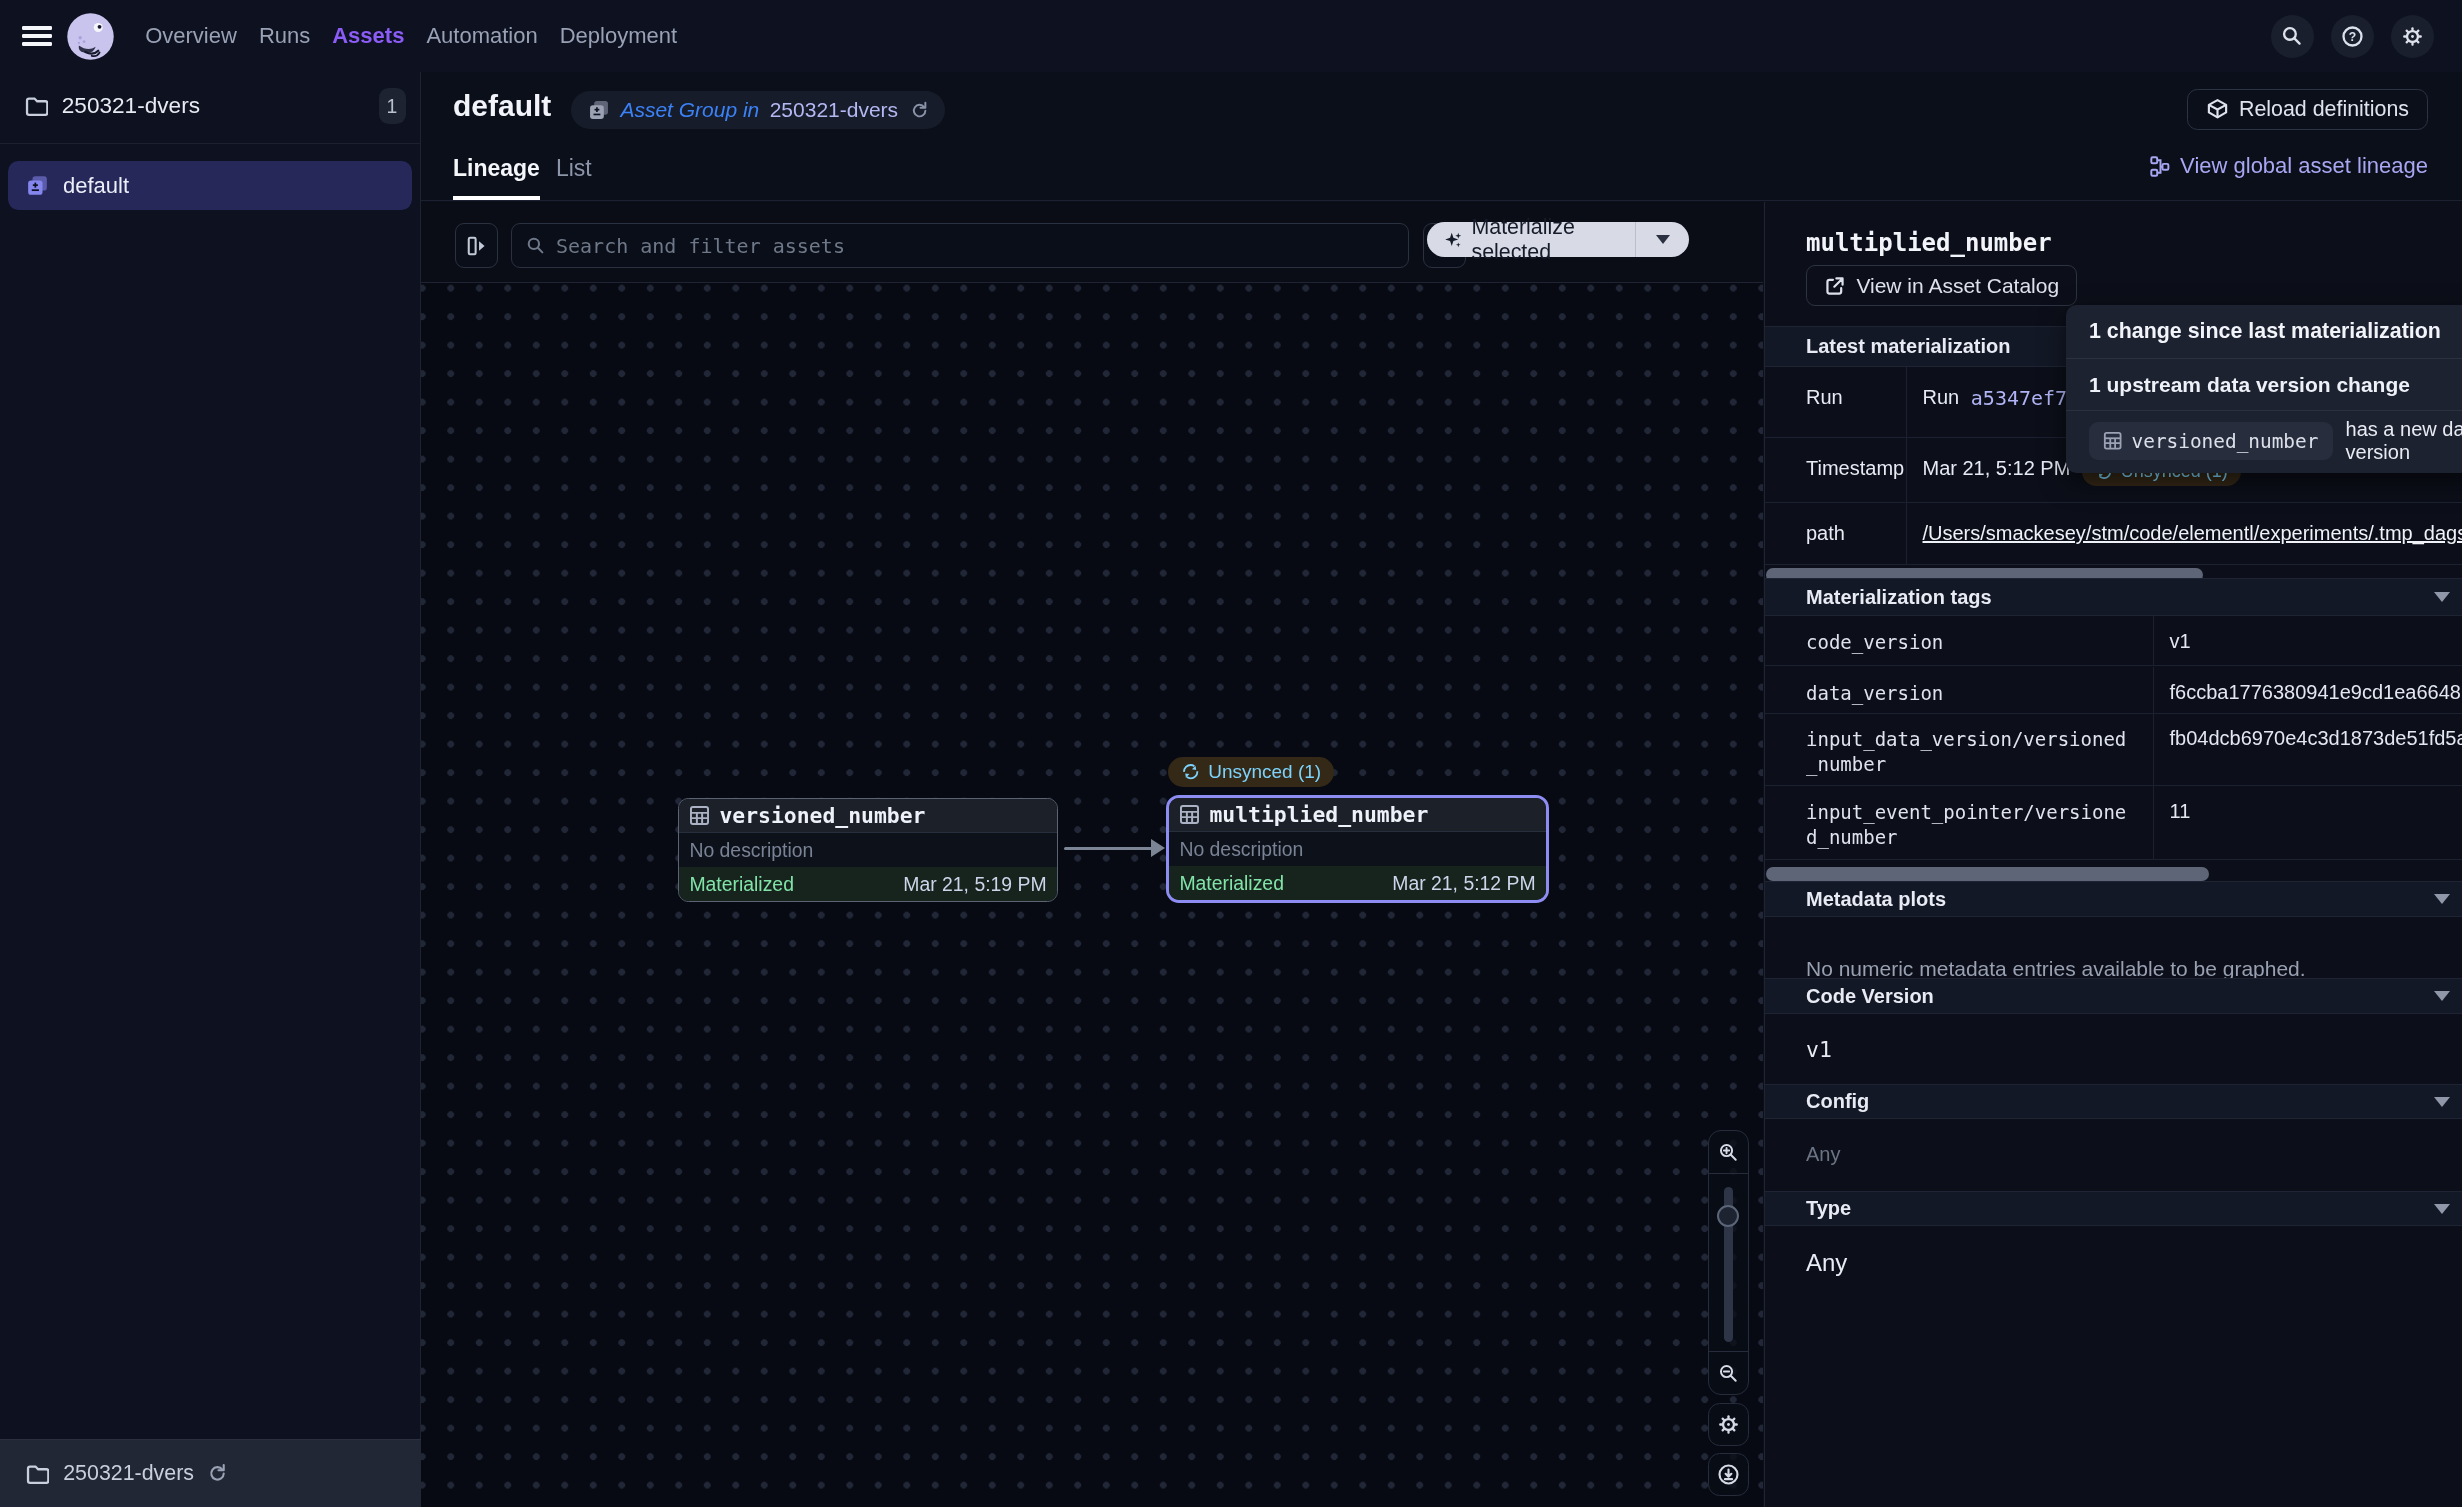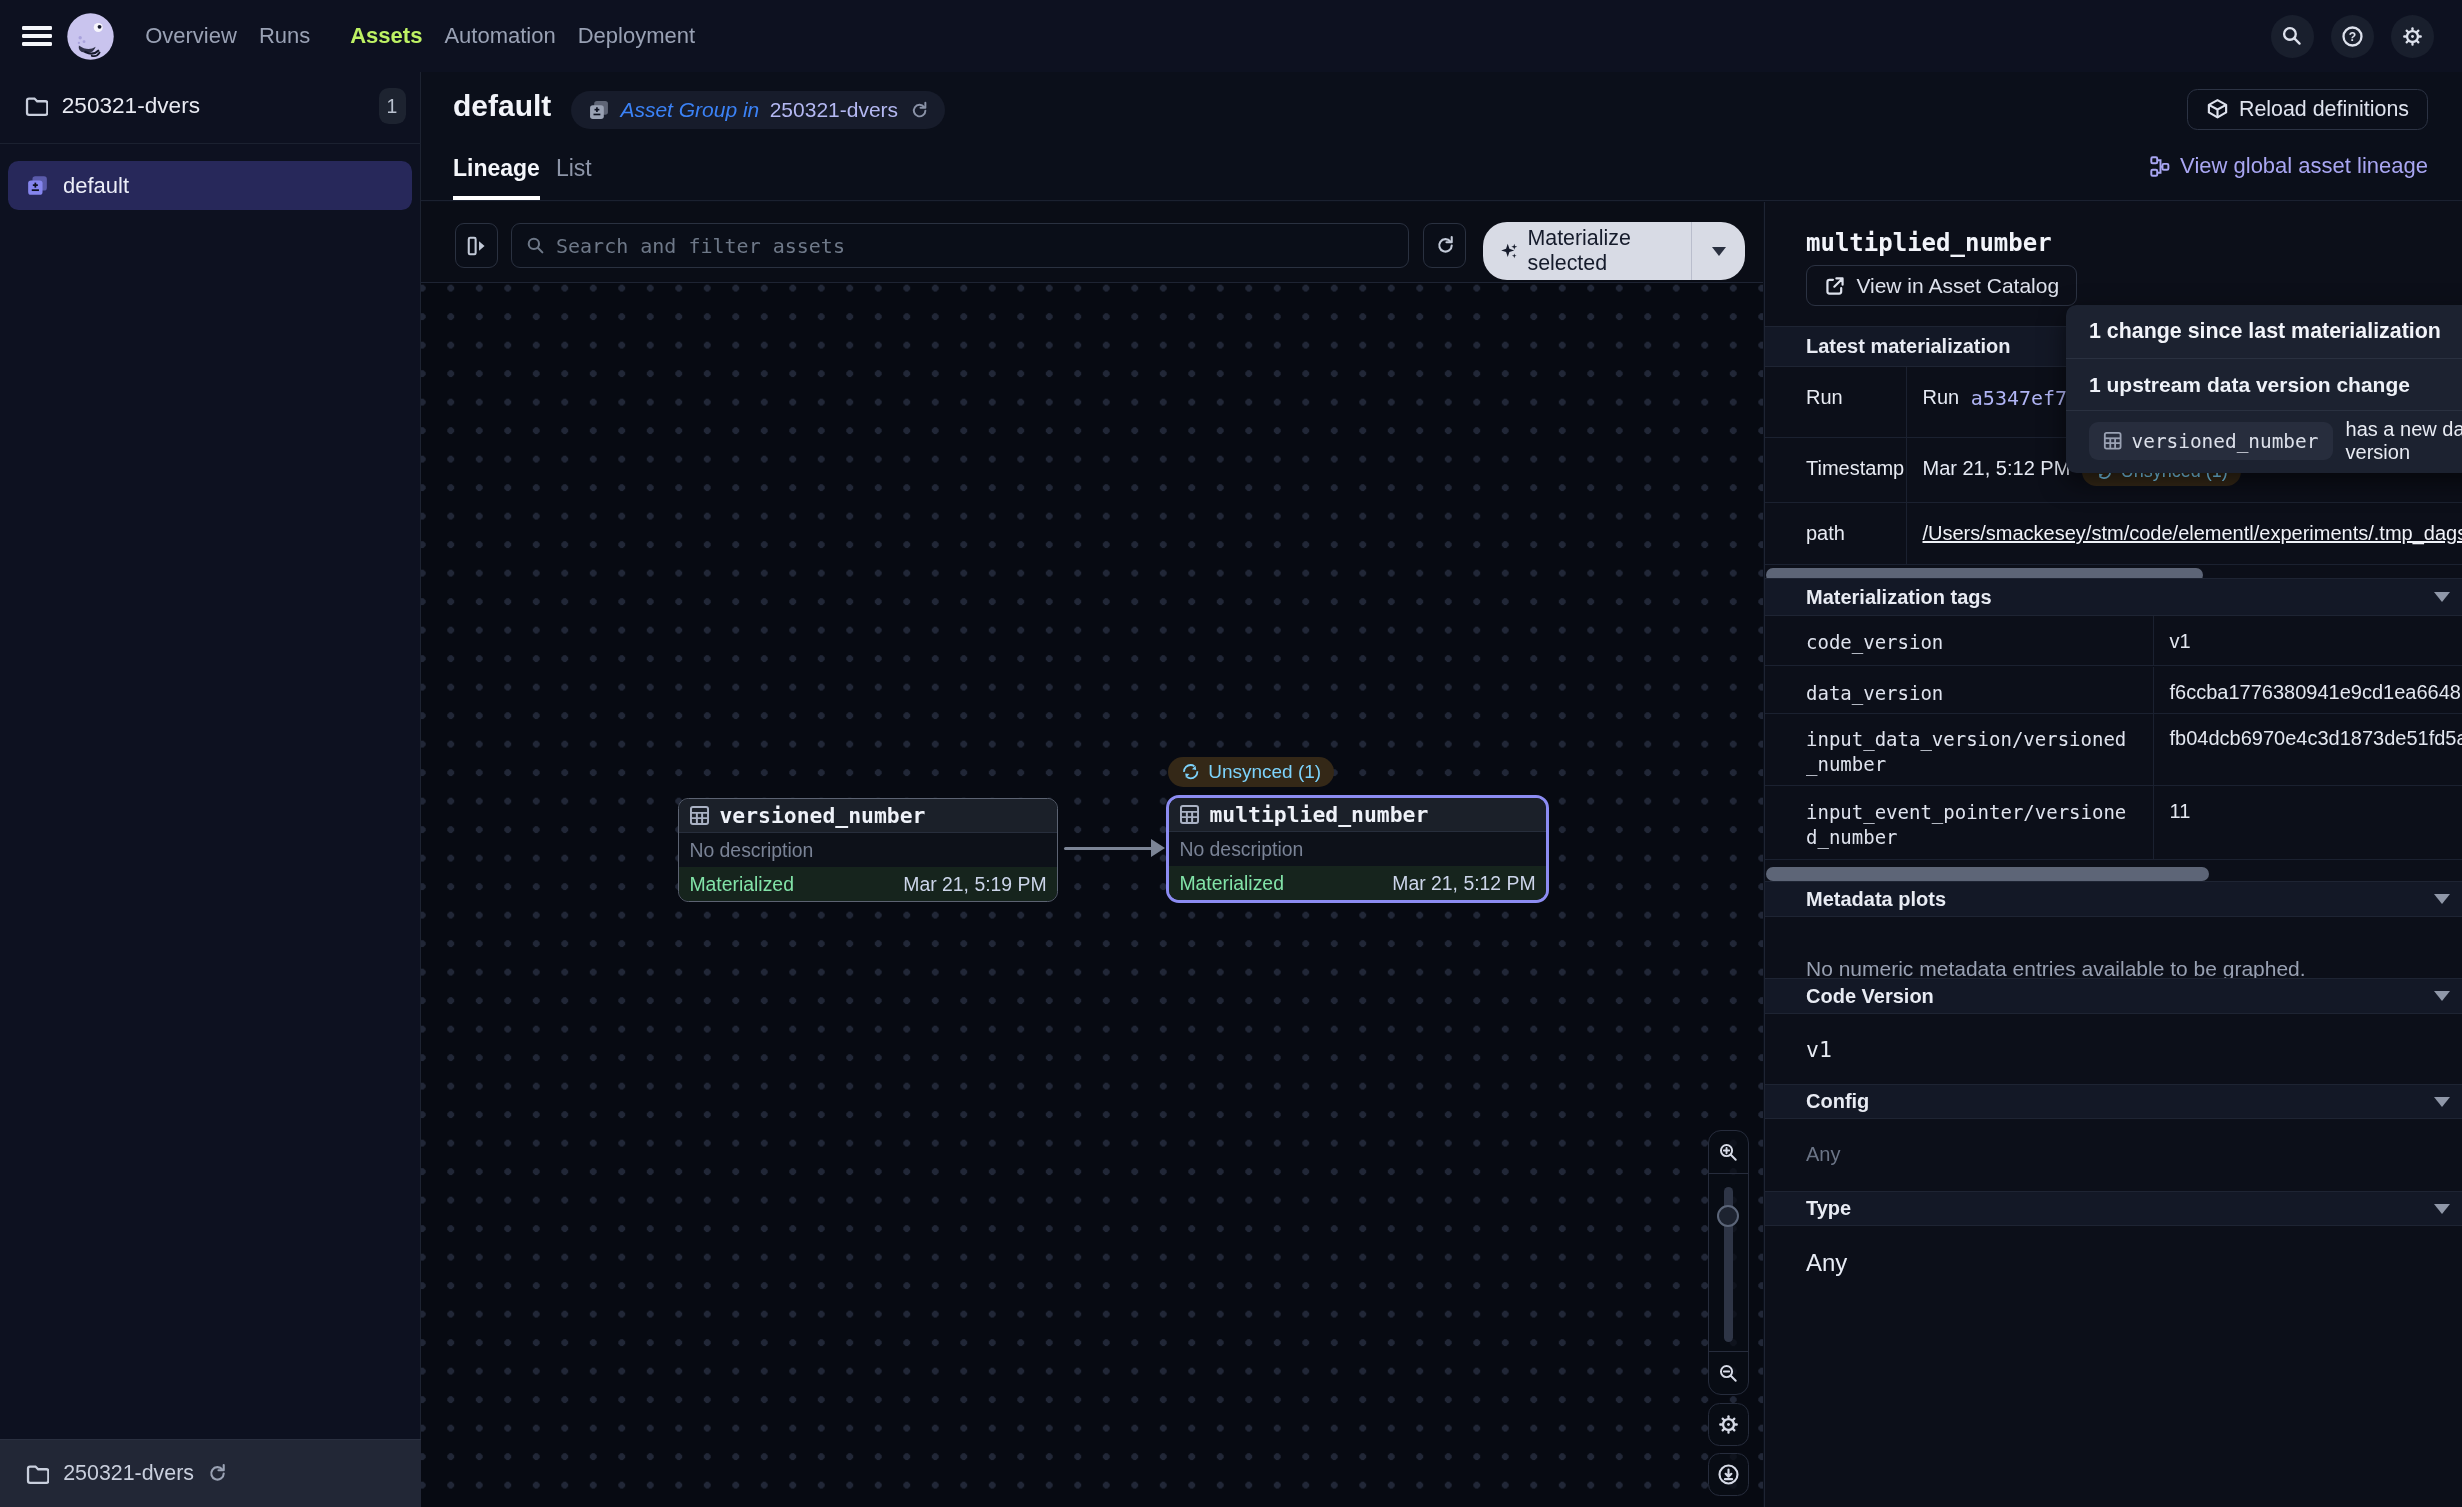--- a/index.html
+++ b/index.html
@@ -17,21 +17,21 @@
   
   .topnav {
     position:absolute; left:0; top:0; width:2462px; height:72px;
     background:#0d1120; display:flex; align-items:center;
   }
   .hamburger { margin-left:22px; width:30px; cursor:pointer; }
   .hamburger div { height:3.9px; background:#f5f7fb; border-radius:1.3px; margin:4.5px 0; width:30px; }
   .logo { width:49px; height:49px; margin-left:14.2px; }
   .nav-links { display:flex; align-items:center; margin-left:30px; gap:22px; }
   .nav-link { font-size:22px; color:#99a1b4; cursor:pointer; }
-  .nav-link.active { color:#bef264; font-weight:700;margin-left:18px; }
+  .nav-link.active { color:#8b5cf6; font-weight:700; }
   .nav-right { position:absolute; right:28.5px; top:0; height:72px; display:flex; align-items:center; gap:17px; }
   .nav-icon-btn {
     width:43px; height:43px; border-radius:50%; background:#191f2d;
     display:flex; align-items:center; justify-content:center; color:#dde1ec; cursor:pointer;
   }
 
   
   .sidebar {
     position:absolute; left:0; top:72px; width:421px; height:1435px;
     background:#0d1120; border-right:1.3px solid #1d2331;
@@ -97,21 +97,21 @@
   .search-box {
     position:absolute; left:90px; top:21.4px; width:898px; height:45px; border:1.3px solid #2a3140; border-radius:9px;
     background:#0a0e18; display:flex; align-items:center; padding:0 14.2px; gap:10.4px; color:#6e7888;
   }
   .search-box input {
     flex:1; background:transparent; border:none; outline:none; color:#cfd5e2;
     font-family:"DejaVu Sans Mono","Liberation Mono",monospace; font-size:20px;
   }
   .search-box input::placeholder { color:#6e7888; }
   .materialize-btn {
-    position:absolute; left:1062px; top:20px; width:262px; height:58px; border-radius:24px;
+    position:absolute; left:1006px; top:20px; width:262px; height:35px; border-radius:24px;
     background:#d8dbe5; color:#151b2b; display:flex; cursor:pointer;
   }
   .mat-main { display:flex; align-items:center; gap:9px; padding:0 5.2px 0 17px; font-size:21.4px; font-weight:500; flex:1; }
   .mat-split { width:54px; height:100%; border-left:1.3px solid #b9bdcc; display:flex; align-items:center; justify-content:center; border-radius:0 24px 24px 0; }
   .caret-down { width:0; height:0; border-left:7.8px solid transparent; border-right:7.8px solid transparent; border-top:9.7px solid #2a3040; }
 
   
   .graph {
     position:absolute; left:421px; top:283px; width:1342px; height:1225px;
     background-color:#070a12;

